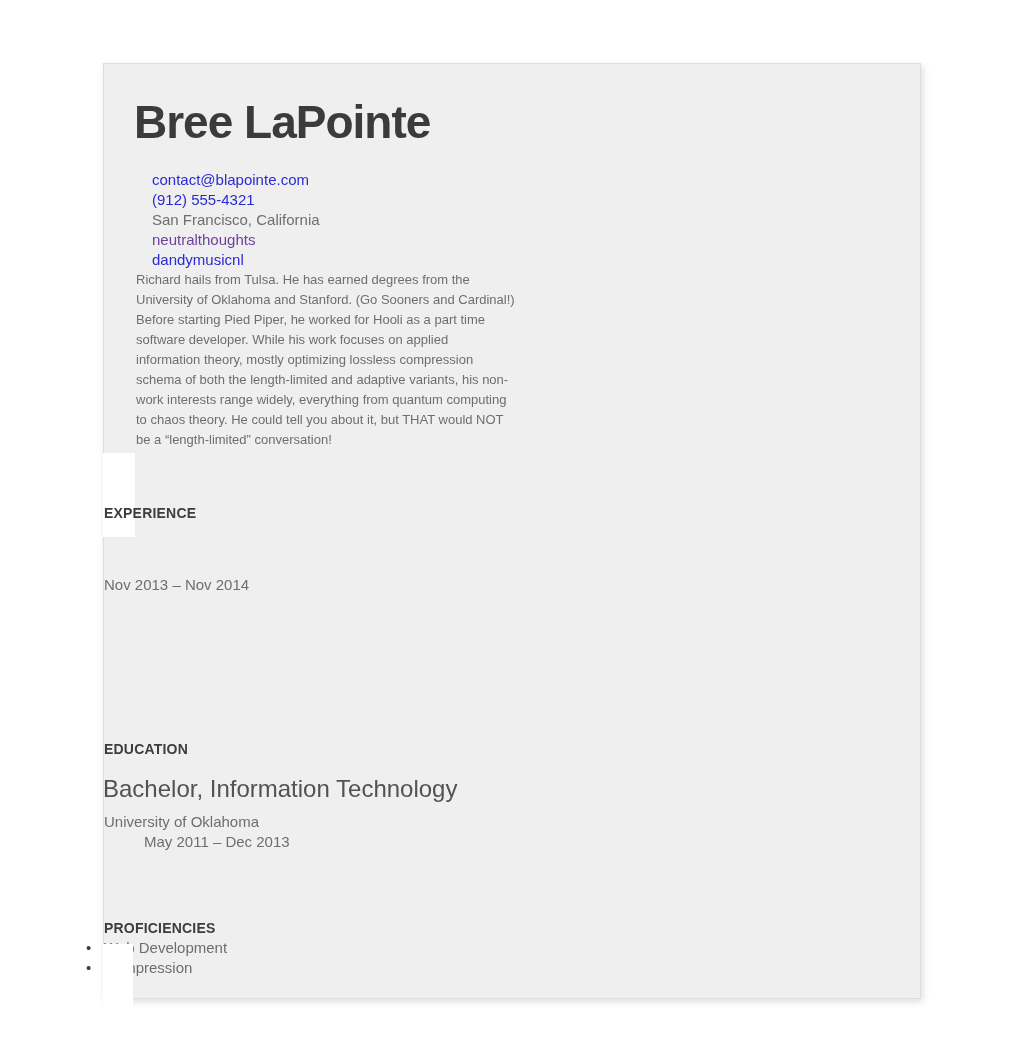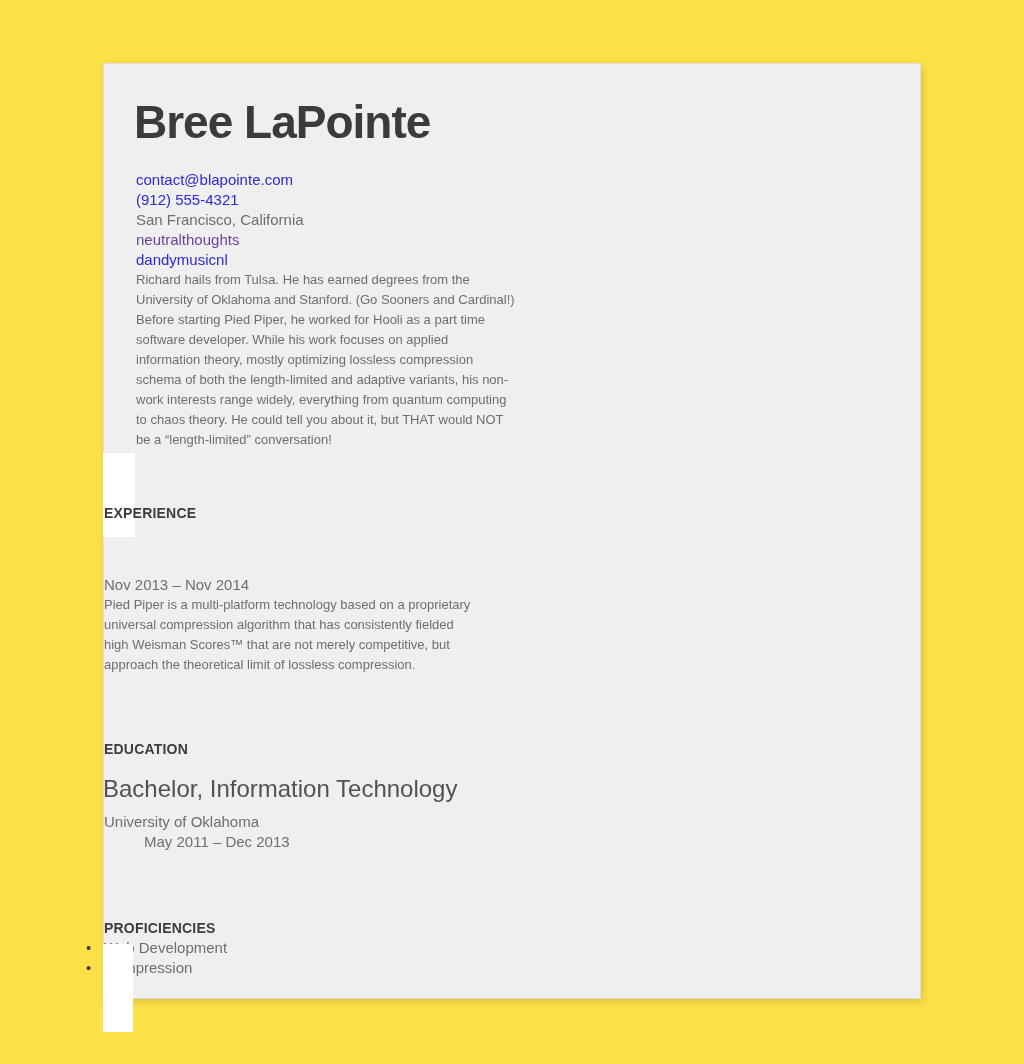--- a/index.html
+++ b/index.html
@@ -1,38 +1,38 @@
 <!DOCTYPE html>
 <html><head>
 <meta charset="utf-8">
 <style>
   html,body{margin:0;padding:0;background:#e9e9e9;}
   .canvas{
     position:relative;width:1024px;height:1064px;overflow:hidden;
-    background:#fde047;
+    background:#ffffff;
     font-family:"Liberation Sans",sans-serif;
   }
   .page{
     position:absolute;left:103px;top:63px;width:816px;height:934px;
     background:#efefef;border:1px solid #dedede;
     box-shadow:2px 3px 7px rgba(0,0,0,0.13);
     z-index:1;
   }
   .whitebox{position:absolute;background:#ffffff;}
   .box1{left:103px;top:453px;width:32px;height:84px;z-index:2;}
   .box2{left:103px;top:944px;width:30px;height:88px;z-index:4;}
   .content{position:absolute;left:0;top:0;width:1024px;height:1064px;z-index:3;}
   .content > *{position:absolute;margin:0;}
 
   .name{
     left:134px;top:99px;
     font-size:46px;font-weight:bold;letter-spacing:-1px;
     color:#3b3b3b;line-height:1;
   }
-  .contact{left:136px;top:170px;font-size:15px;line-height:20px;}
+  .contact{left:152px;top:170px;font-size:15px;line-height:20px;}
   .contact a{display:block;text-decoration:none;cursor:pointer;}
   .link-blue{color:#2d2ad2;}
   .link-purple{color:#6e3f9e;}
   .txt-gray{color:#6e6e6e;}
 
   .para{
     font-size:13px;line-height:20px;color:#6e6e6e;
     white-space:pre-line;width:510px;
   }
   .bio{left:136px;top:270px;}
@@ -87,24 +87,20 @@
 Before starting Pied Piper, he worked for Hooli as a part time
 software developer. While his work focuses on applied
 information theory, mostly optimizing lossless compression
 schema of both the length-limited and adaptive variants, his non-
 work interests range widely, everything from quantum computing
 to chaos theory. He could tell you about it, but THAT would NOT
 be a “length-limited” conversation!</div>
 
     <div class="sec-heading h-exp">EXPERIENCE</div>
     <div class="line15 d-job">Nov 2013 – Nov 2014</div>
-    <div class="para desc-job">Pied Piper is a multi-platform technology based on a proprietary
-universal compression algorithm that has consistently fielded
-high Weisman Scores™ that are not merely competitive, but
-approach the theoretical limit of lossless compression.</div>
 
     <div class="sec-heading h-edu">EDUCATION</div>
     <div class="big-title t-degree">Bachelor, Information Technology</div>
     <div class="line15 school">University of Oklahoma</div>
     <div class="line15 d-edu">May 2011 – Dec 2013</div>
 
     <div class="sec-heading h-prof">PROFICIENCIES</div>
 
     <div class="prof-row row1">
       <span class="bullet">•</span><span class="prof-label">Web Development</span>

